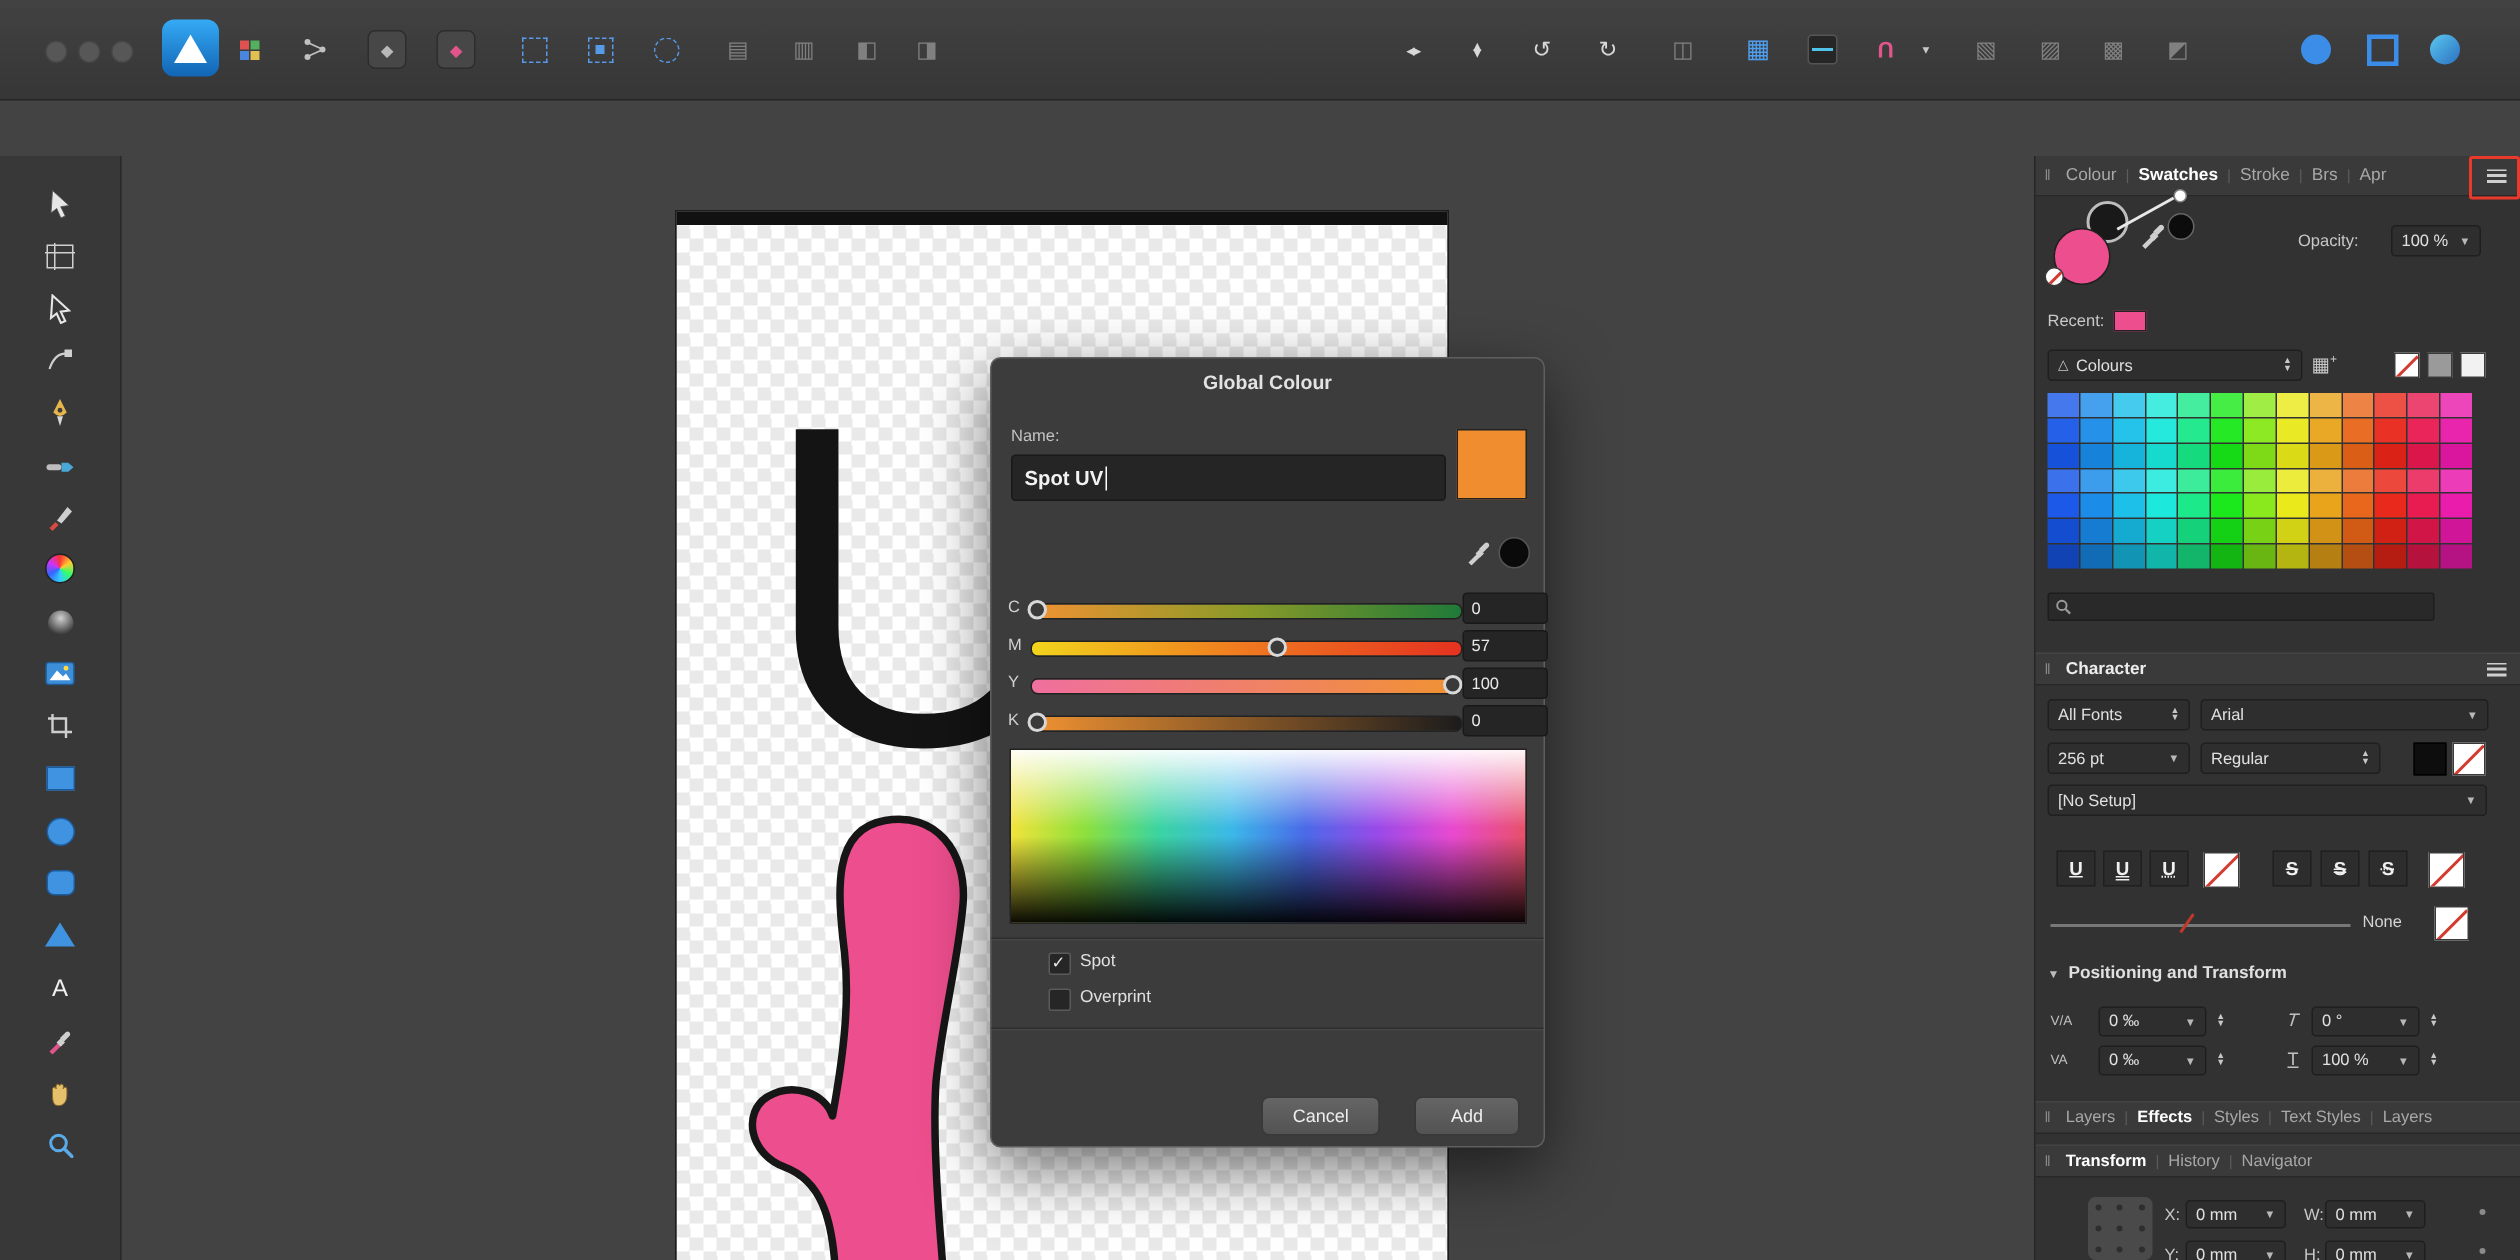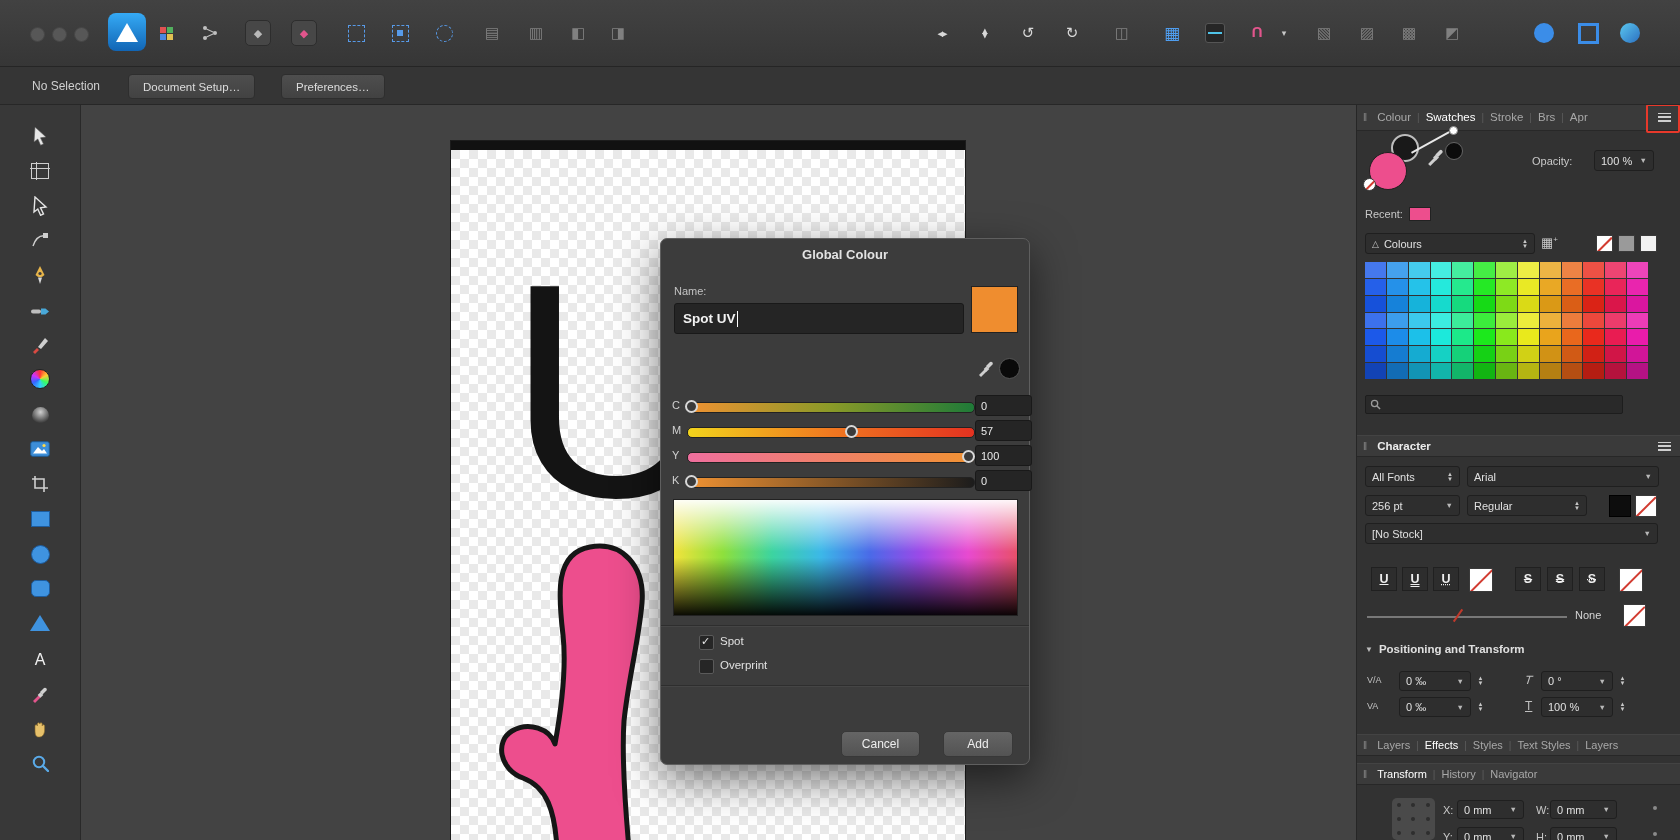--- a/index.html
+++ b/index.html
@@ -163,21 +163,21 @@
   .studio{position:absolute;left:1356px;top:104px;width:324px;height:736px;background:#323232;
     border-left:1px solid #262626;z-index:3;overflow:hidden;}
   .panelbar{position:absolute;left:0;top:0;width:324px;height:27px;background:#3a3a3a;
     border-bottom:1px solid #282828;display:flex;align-items:center;box-sizing:border-box;}
   .panelbar2{position:absolute;left:0;width:324px;height:22px;background:#3a3a3a;border-top:1px solid #434343;
     border-bottom:1px solid #272727;display:flex;align-items:center;box-sizing:border-box;}
   .phandle{color:#8a8a8a;font-size:10px;margin:0 0 0 6px;}
   .tabs{display:flex;align-items:center;gap:6px;margin-left:10px;font-size:11.5px;white-space:nowrap;}
   .panelbar2 .tabs{font-size:11px;justify-content:space-between;}
   .ptab{color:#a8a8a8;}
-  .ptab.active{color:#fff;font-weight:normal;}
+  .ptab.active{color:#fff;font-weight:bold;}
   .tabsep{color:#5c5c5c;font-size:10px;}
   .hmenu{width:13px;height:9px;display:flex;flex-direction:column;justify-content:space-between;margin-left:auto;margin-right:10px;}
   .hmenu i{height:1.5px;background:#cfcfcf;display:block;}
   .annot{position:absolute;left:289px;top:0px;width:30px;height:25px;border:2px solid #e8392b;border-radius:2px;z-index:30;}
 
   [data-name="stroke-circle"]{position:absolute;left:34px;top:30px;width:24px;height:24px;border-radius:50%;
     background:#191919;border:2px solid #bdbdbd;}
   [data-name="fill-circle"]{position:absolute;left:12px;top:48px;width:36px;height:36px;border-radius:50%;
     border:1px solid #202020;z-index:2;}
   [data-name="none-swatch-small"]{position:absolute;left:6px;top:74px;width:11px;height:11px;border-radius:50%;
@@ -572,21 +572,21 @@
     <div class="dd" data-name="font-weight-dropdown">
       <span data-name="font-weight-value">Regular</span>
       <span class="stp" data-name="font-weight-stepper-icon">
           <i>▲</i>
           <i>▼</i>
         </span>
     </div>
     <div data-name="font-colour-swatch"></div>
     <div data-name="font-bg-swatch" class="slashsw"></div>
     <div class="dd" data-name="text-style-dropdown">
-      <span data-name="text-style-value">[No Stock]</span>
+      <span data-name="text-style-value">[No Setup]</span>
       <span class="car" data-name="chevron-down-icon">▼</span>
     </div>
 
     <div class="dec" data-name="underline-button-1">
         <span>U</span>
       </div>
     <div class="dec" data-name="underline-button-2">
         <span>U</span>
       </div>
     <div class="dec" data-name="underline-button-3">
@@ -768,25 +768,20 @@
         <span class="circ-fill"></span>
       </div>
     <div class="tbi" data-name="stroke-swatch-icon">
         <span class="sq-stroke"></span>
       </div>
     <div class="tbi" data-name="gradient-swatch-icon">
         <span class="circ-grad"></span>
       </div>
   </div>
 
-  <div class="contextbar" data-name="context-bar">
-    <span data-name="selection-status">No Selection</span>
-    <div class="ctx-btn" data-name="document-setup-button">Document Setup…</div>
-    <div class="ctx-btn" data-name="preferences-button">Preferences…</div>
-  </div>
 
   <div class="dialog" data-name="global-colour-dialog">
     <div data-name="dialog-title">Global Colour</div>
     <div data-name="name-label">Name:</div>
     <div data-name="name-input">
       <span data-name="name-value">Spot UV</span>
       <span class="caret" data-name="text-caret"></span>
     </div>
     <div data-name="colour-preview-swatch" style="background: rgb(239, 141, 47);"></div>
     <span data-name="dialog-eyedropper-icon">

